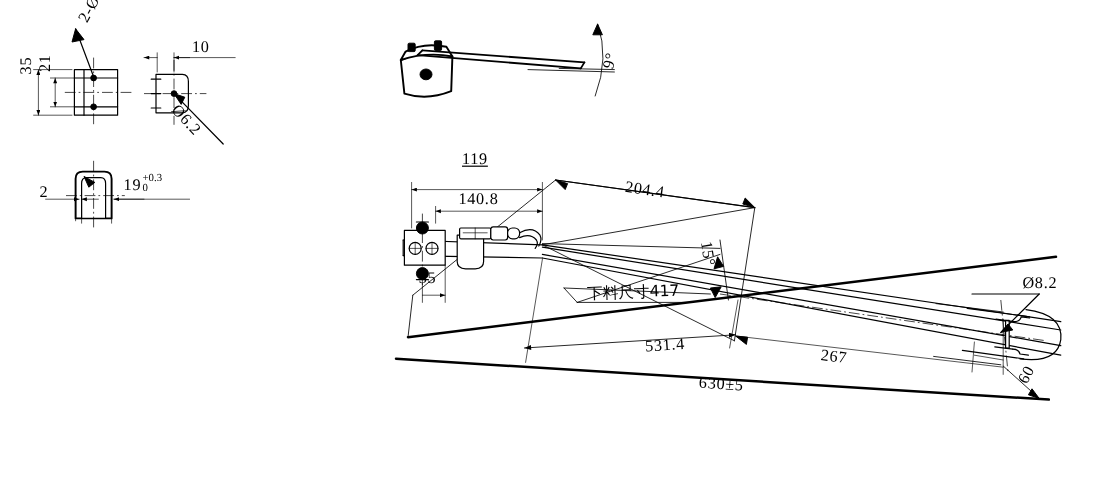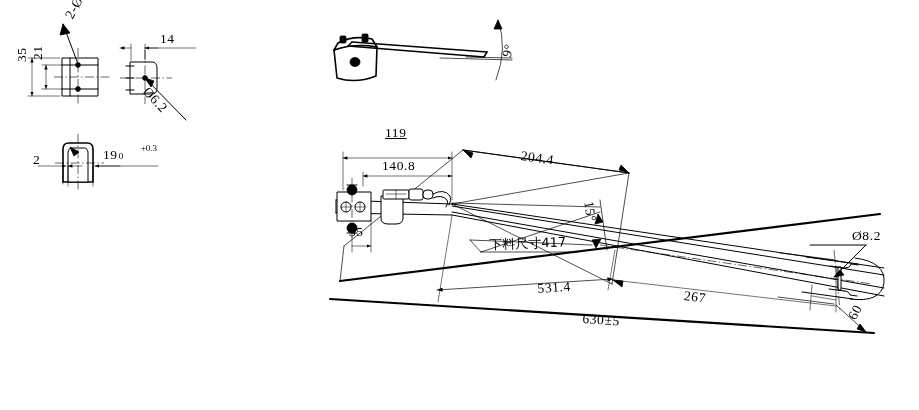--- a/index.html
+++ b/index.html
@@ -315,29 +315,29 @@
       <line class="ln-thin" x1="778" y1="297" x2="834" y2="304"></line>
     </g>
   </svg>
 
   <div style="position:absolute;left:14px;top:62px;transform:rotate(-90deg);transform-origin:0 0;" class="dimtxt">35</div>
 
   <div style="position:absolute;left:30px;top:60px;transform:rotate(-90deg);transform-origin:0 0;" class="dimtxt">21</div>
 
   <div style="position:absolute;left:62px;top:14px;transform:rotate(-62deg);transform-origin:0 0;" class="dimtxt">2-Ø5</div>
 
-  <div style="position:absolute;left:160px;top:31px;" class="dimtxt">14</div>
+  <div style="position:absolute;left:160px;top:31px;" class="dimtxt">10</div>
 
   <div style="position:absolute;left:151px;top:84px;transform:rotate(47deg);transform-origin:0 0;" class="dimtxt">Ø6.2</div>
 
   <div style="position:absolute;left:33px;top:152px;" class="dimtxt">2</div>
 
   <div style="position:absolute;left:103px;top:145px;">
     <span class="dimtxt">19</span><span style="display:inline-block;vertical-align:top;line-height:8px;margin-left:1px;margin-top:-1px;">
-      <span class="dimtxt-sm" style="display:block;margin-left:22px;">+0.3</span>
+      <span class="dimtxt-sm" style="display:block;">+0.3</span>
       <span class="dimtxt-sm" style="display:block;">0</span>
     </span>
   </div>
 
   <div style="position:absolute;left:499px;top:55px;transform:rotate(-75deg);transform-origin:0 0;" class="dimtxt">9°</div>
 
   <div style="position:absolute;left:385px;top:125px;text-decoration:underline;" class="dimtxt">119</div>
 
   <div style="position:absolute;left:382px;top:158px;" class="dimtxt">140.8</div>
 

